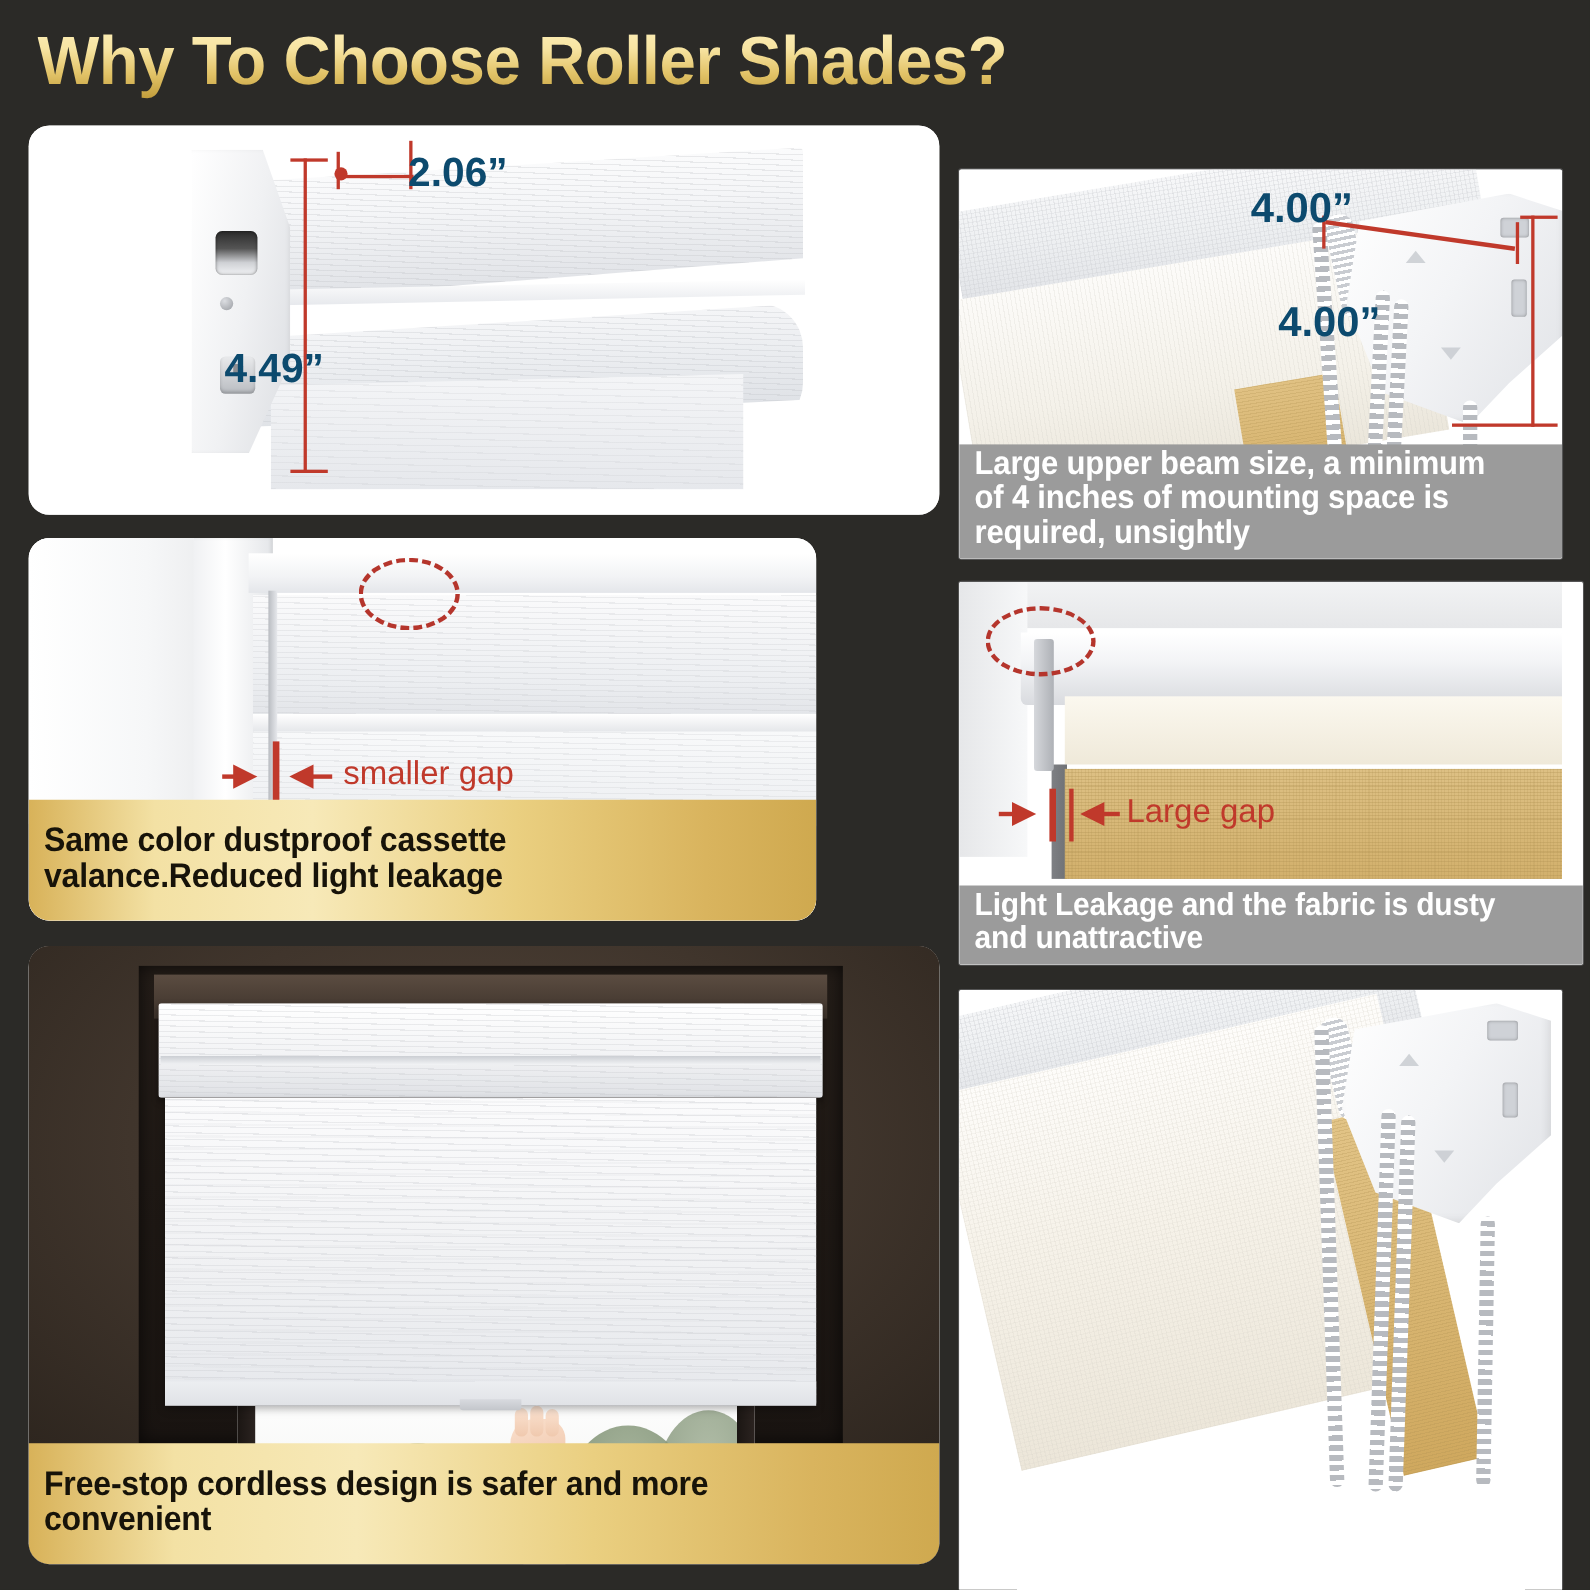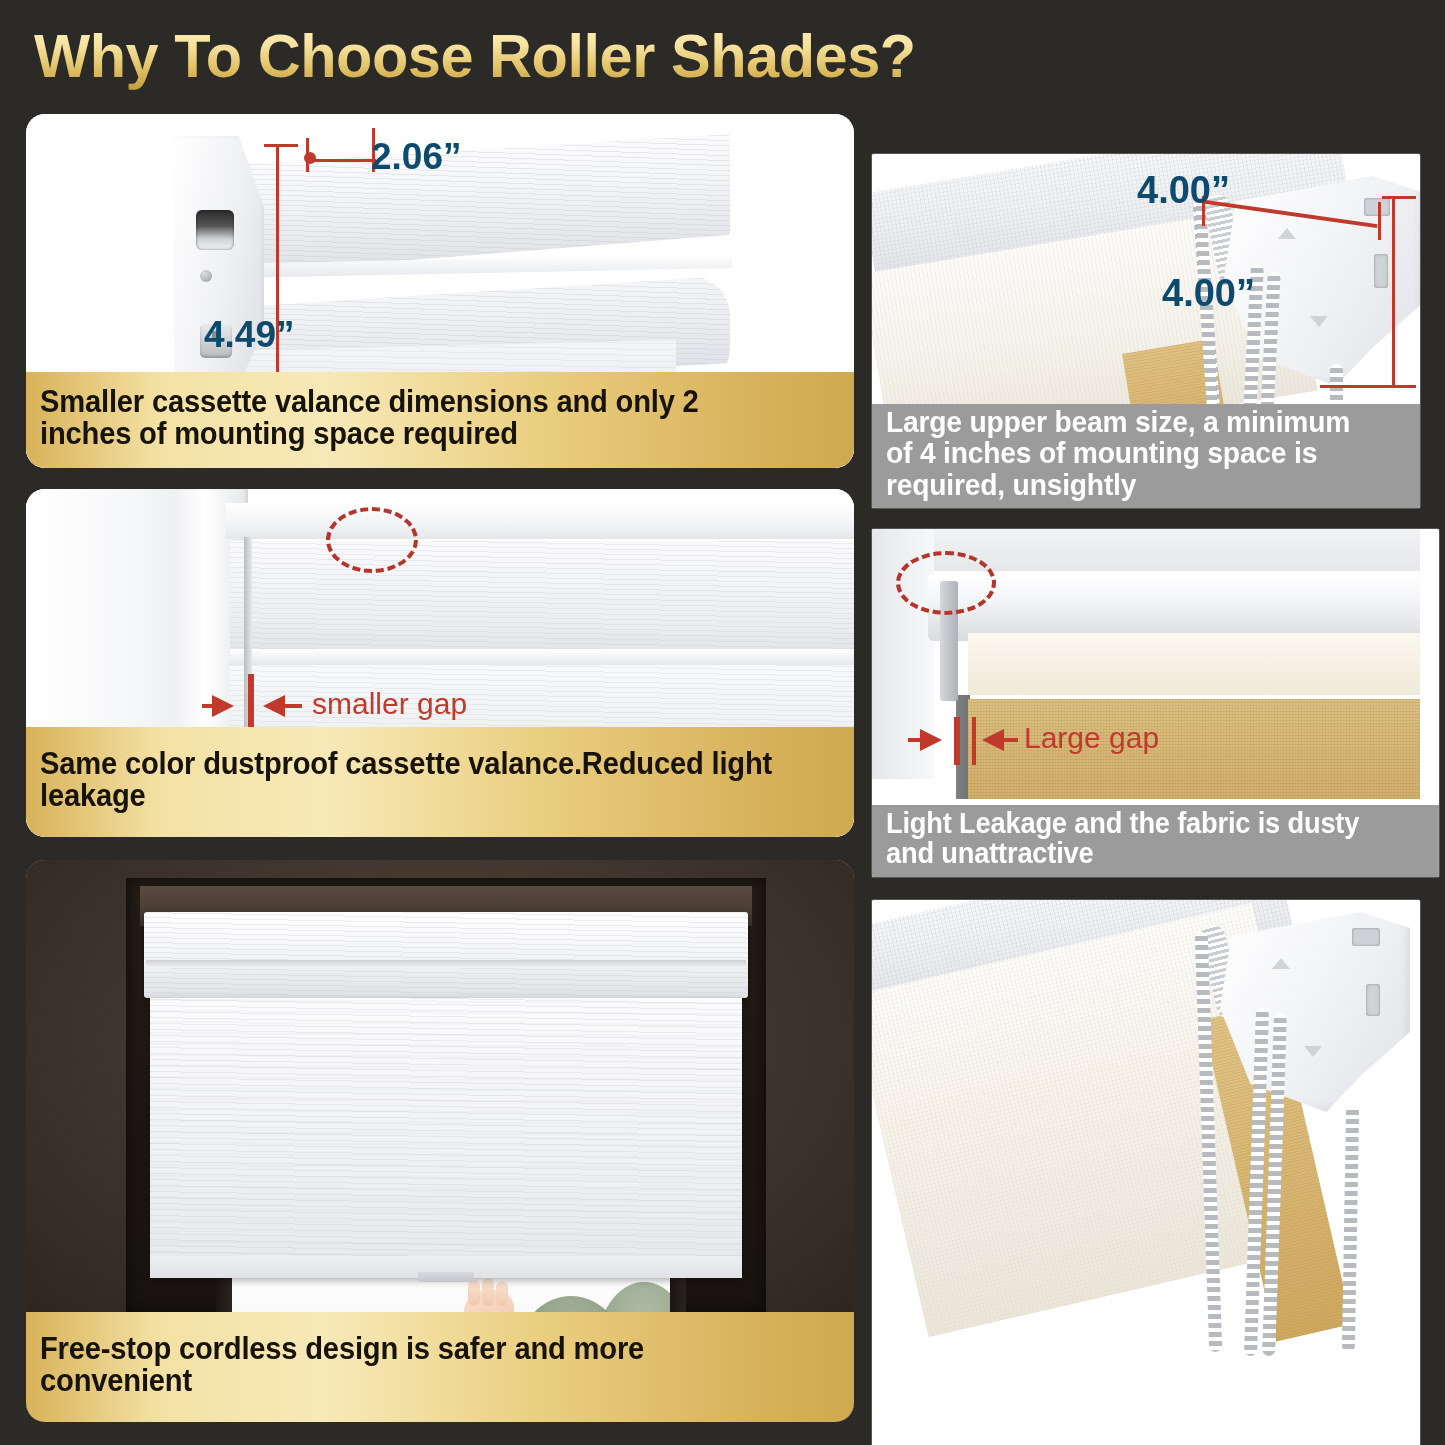--- a/index.html
+++ b/index.html
@@ -27,21 +27,21 @@
     transform:scaleX(0.96);transform-origin:left center;
   }
 
   
   .panel{position:absolute;overflow:hidden;}
   .panel.left{border-radius:19px;background:#ffffff;}
   .panel.right{border-radius:2px;background:#ffffff;box-shadow:0 0 0 1px #555;margin-top:40px;}
 
   #p1{left:26px;  top:114px;  width:828px; height:354px;}
   #p2{left:872px; top:114px;  width:548px; height:354px;}
-  #p3{left:26px;  top:489px;  width:828px; height:348px;}
+  #p3{left:26px;  top:489px;  width:716px; height:348px;}
   #p4{left:872px; top:489px;  width:548px; height:348px;padding-left:19px;}
   #p5{left:26px;  top:860px;  width:828px; height:562px;}
   #p6{left:872px; top:860px;  width:548px; height:562px;}
 
   .media{position:absolute;left:0;top:0;right:0;bottom:0;overflow:hidden;}
 
   
   .caption{
     position:absolute;left:0;right:0;bottom:0;
     box-sizing:border-box;
@@ -312,23 +312,20 @@
     <div class="red" style="left:238px;top:30px;width:34px;height:3px;"></div>
     <div class="red" style="left:238px;top:313px;width:34px;height:3px;"></div>
     <div class="red" style="left:282px;top:45px;width:68px;height:3px;"></div>
     <div class="red" style="left:280px;top:24px;width:3px;height:34px;"></div>
     <div class="red" style="left:346px;top:14px;width:3px;height:44px;"></div>
     <div class="red" style="left:278px;top:38px;width:12px;height:12px;border-radius:50%;"></div>
 
     <div class="dimtxt" id="d206">2.06”</div>
     <div class="dimtxt" id="d549">4.49”</div>
   </div>
-  <div class="caption gold">
-    <span class="ctext">Smaller cassette valance dimensions and only 2 inches of mounting space required</span>
-  </div>
 </div>
 
 <div class="panel right" id="p2">
   <div class="media">
     <div class="roll-tube"></div>
     <div class="roll-white"></div>
     <div class="roll-tan"></div>
 
     <div class="coil" style="left:340px;top:40px;transform:rotate(-12deg);"></div>
     <div class="bracket2">

